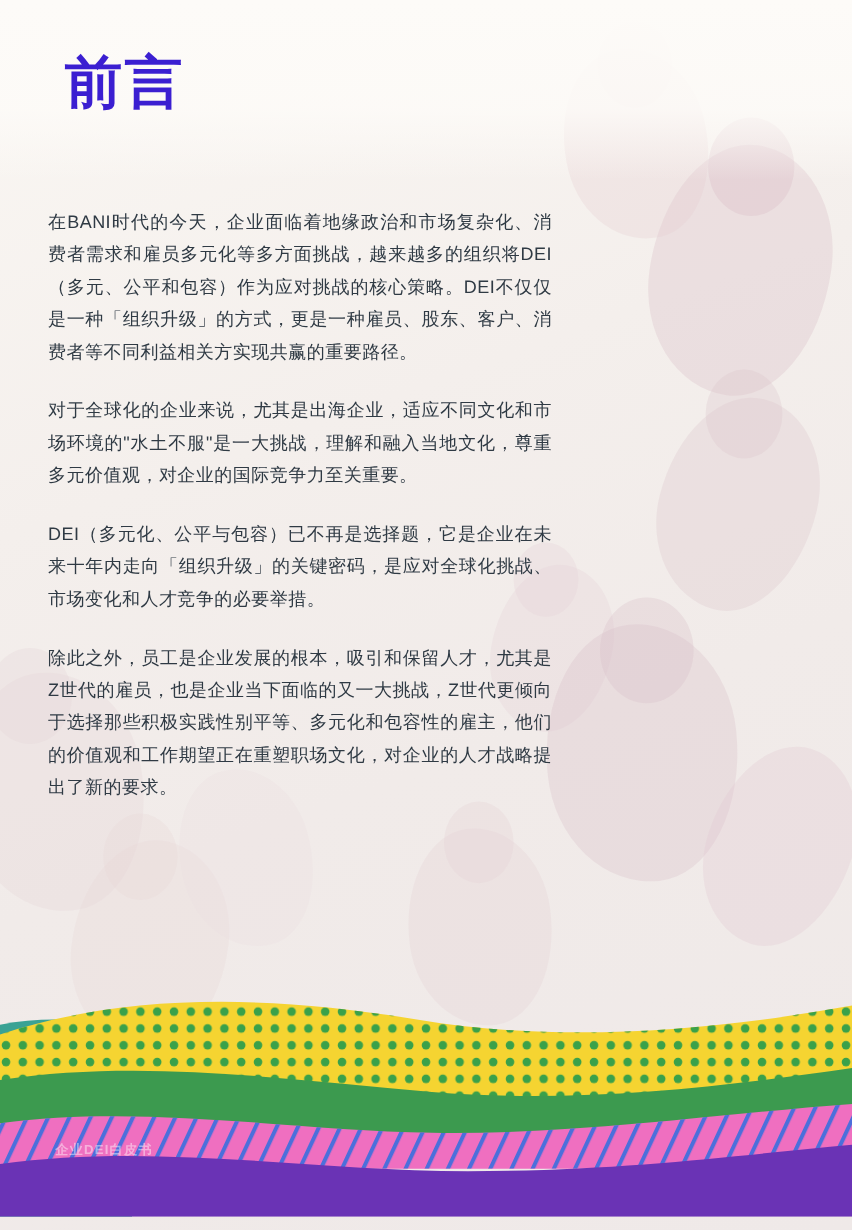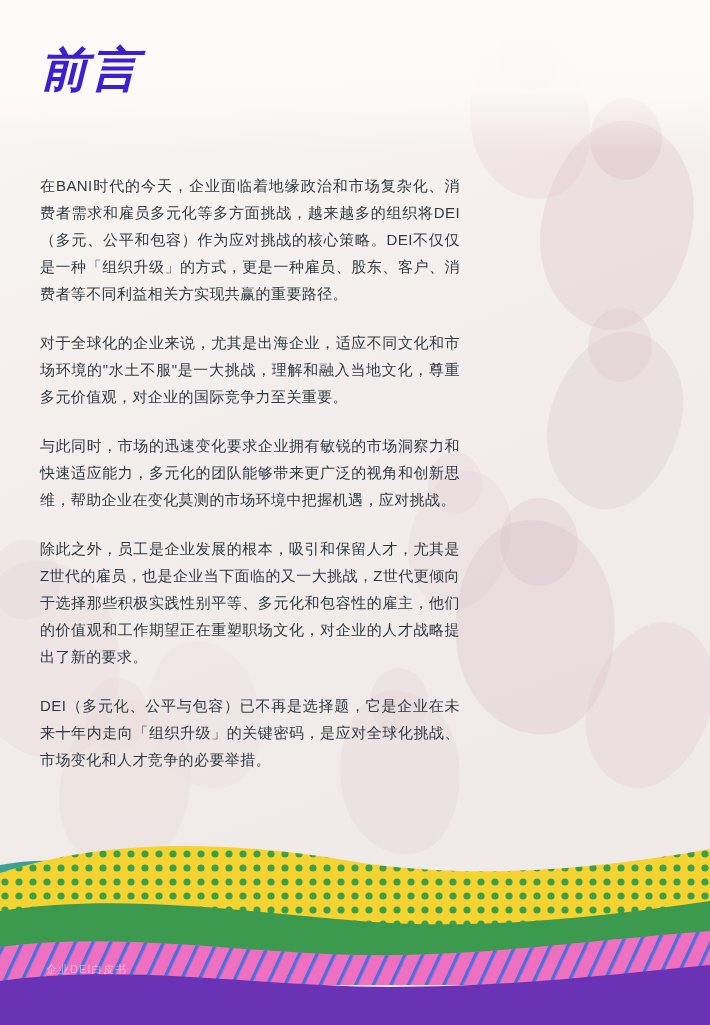--- a/index.html
+++ b/index.html
@@ -60,28 +60,27 @@
   .top-wash {
     position: absolute;
     left: 0; top: 0;
     width: 710px; height: 150px;
     background: linear-gradient(180deg, #fdfbf8 0%, rgba(253,251,248,0.85) 60%, rgba(253,251,248,0) 100%);
   }
 
   
   .title {
     position: absolute;
-    left: 40px;
+    left: 54px;
     top: 44px;
     font-size: 48px;
     line-height: 1.1;
     font-weight: bold;
     color: #3b1fd1;
     letter-spacing: 2px;
-    font-style: italic;
   }
 
   
   .content {
     position: absolute;
     left: 40px;
     top: 172px;
     width: 420px;
   }
   .para {
@@ -90,23 +89,24 @@
     color: #2f3a44;
     margin: 0 0 22px 0;
     letter-spacing: 0.4px;
     text-align: justify;
   }
 
   
   .bottom-art {
     position: absolute;
     left: 0;
-    bottom: 0;
+    bottom: 11px;
     width: 710px;
     height: 190px;
+    font-weight: bold;
   }
   .bottom-art svg { display: block; }
 
   .watermark {
     position: absolute;
     left: 46px;
     bottom: 48px;
     font-size: 11px;
     color: rgba(255,255,255,0.45);
     letter-spacing: 1px;
@@ -138,23 +138,22 @@
     <div class="head h8"></div>
   </div>
 
   <div class="top-wash"></div>
 
   <div class="title">前言</div>
 
   <div class="content">
     <p class="para">在BANI时代的今天，企业面临着地缘政治和市场复杂化、消费者需求和雇员多元化等多方面挑战，越来越多的组织将DEI（多元、公平和包容）作为应对挑战的核心策略。DEI不仅仅是一种「组织升级」的方式，更是一种雇员、股东、客户、消费者等不同利益相关方实现共赢的重要路径。</p>
     <p class="para">对于全球化的企业来说，尤其是出海企业，适应不同文化和市场环境的"水土不服"是一大挑战，理解和融入当地文化，尊重多元价值观，对企业的国际竞争力至关重要。</p>
-    <p class="para">与此同时，市场的迅速变化要求企业拥有敏锐的市场洞察力和快速适应能力，多元化的团队能够带来更广泛的视角和创新思维，帮助企业在变化莫测的市场环境中把握机遇，应对挑战。</p>
+    <p class="para">DEI（多元化、公平与包容）已不再是选择题，它是企业在未来十年内走向「组织升级」的关键密码，是应对全球化挑战、市场变化和人才竞争的必要举措。</p>
     <p class="para">除此之外，员工是企业发展的根本，吸引和保留人才，尤其是Z世代的雇员，也是企业当下面临的又一大挑战，Z世代更倾向于选择那些积极实践性别平等、多元化和包容性的雇主，他们的价值观和工作期望正在重塑职场文化，对企业的人才战略提出了新的要求。</p>
-    <p class="para">DEI（多元化、公平与包容）已不再是选择题，它是企业在未来十年内走向「组织升级」的关键密码，是应对全球化挑战、市场变化和人才竞争的必要举措。</p>
   </div>
 
   <div class="bottom-art">
     <svg width="710" height="190" viewBox="0 0 710 190" xmlns="http://www.w3.org/2000/svg">
       <defs>
         <pattern id="dots" width="14" height="14" patternUnits="userSpaceOnUse">
           <circle cx="5" cy="5" r="3.6" fill="#3aa14a"></circle>
         </pattern>
         <pattern id="stripes" width="16" height="16" patternUnits="userSpaceOnUse" patternTransform="rotate(25)">
           <rect x="0" y="0" width="3.4" height="16" fill="#2f6fe0"></rect>

